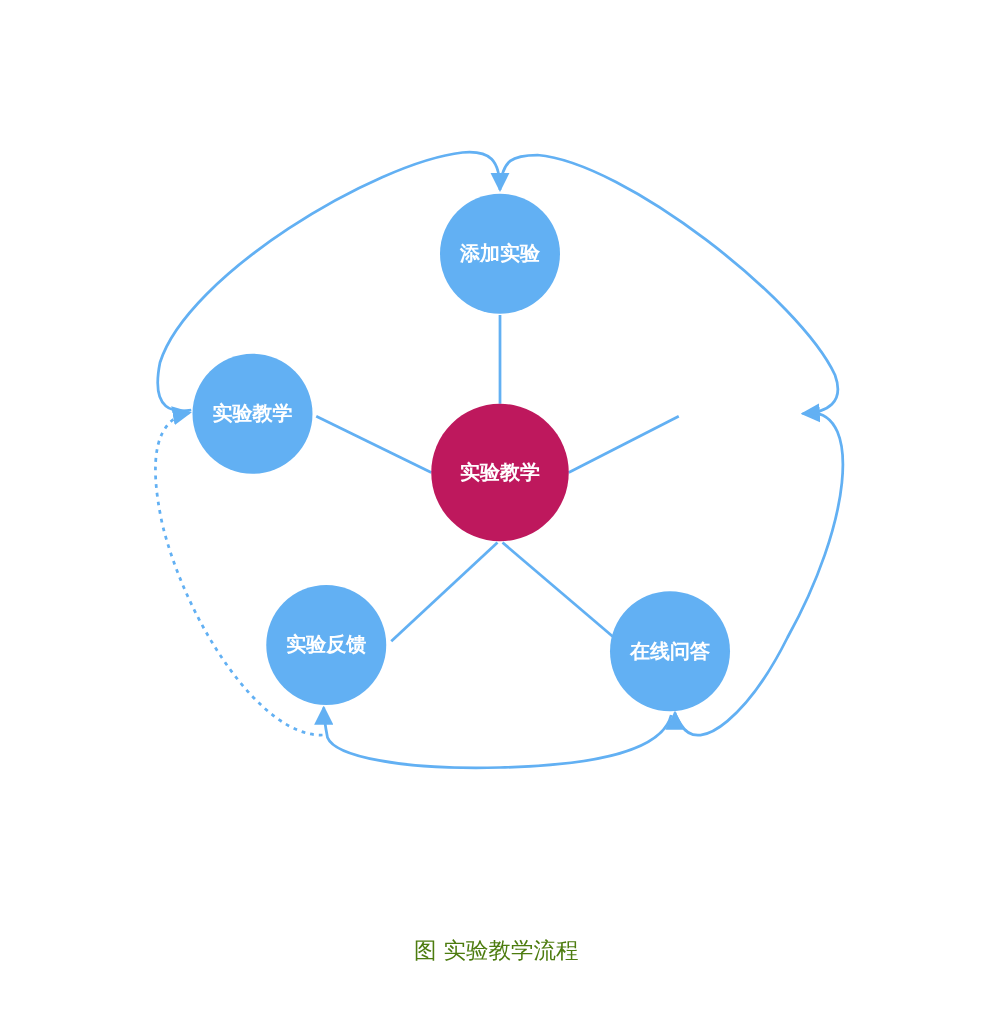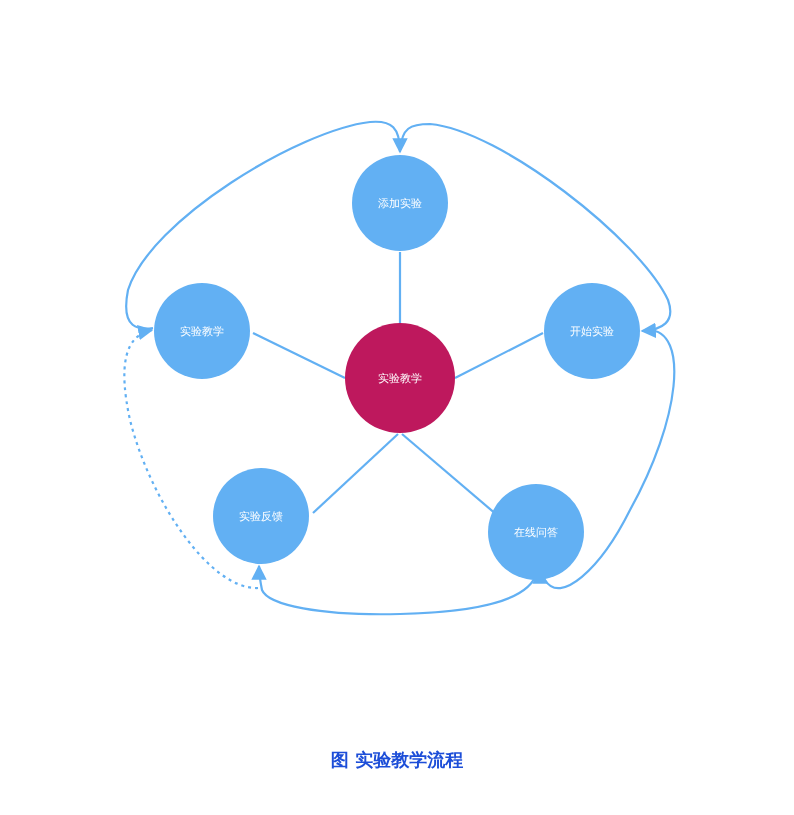--- a/index.html
+++ b/index.html
@@ -1,24 +1,24 @@
 <!DOCTYPE html>
 <html><head>
 <meta charset="utf-8">
 <style>
   html, body { margin:0; padding:0; background:#ffffff; }
   body { width:794px; height:815px; position:relative; overflow:hidden;
          font-family:"DejaVu Sans", "Liberation Sans", sans-serif; }
   #diagram { position:absolute; left:0; top:0; width:794px; height:815px; }
   .node { position:absolute; border-radius:50%; display:flex; align-items:center; justify-content:center;
-          color:#ffffff; font-weight:normal; font-size:11px; letter-spacing:0px; }
+          color:#ffffff; font-weight:bold; font-size:16px; letter-spacing:0px; }
   .node.outer { background:#62b0f3; }
   .node.center { background:#be185d; }
   .caption { position:absolute; left:0; width:794px; top:748px; text-align:center;
-             font-size:18px; font-weight:bold; color:#1d4ed8; }
+             font-size:18px; font-weight:normal; color:#4d7c0f; }
 </style>
 </head>
 <body>
 
 <div id="diagram">
   <svg width="794" height="815" viewBox="0 0 794 815">
     <defs>
       <marker id="arrow" viewBox="0 0 10 10" refX="9" refY="5" markerWidth="7" markerHeight="7" orient="auto-start-reverse">
         <path d="M0,0 L10,5 L0,10 z" fill="#62b0f3"></path>
       </marker>
@@ -39,24 +39,21 @@
 
       <path d="M537,572 C530,600 480,612 400,614 C320,616 268,605 262,590 C260,580 259,575 259,566" marker-end="url(#arrow)"></path>
 
       <path d="M258,588 C210,590 150,500 130,420 C118,365 125,335 152,330" stroke-dasharray="3,4" marker-end="url(#arrow)"></path>
     </g>
   </svg>
 
   <div class="node outer" style="left:352px;top:155px;width:96px;height:96px;">
     <span>添加实验</span>
   </div>
-  <div class="node outer" style="left:544px;top:283px;width:96px;height:96px;">
-    <span>开始实验</span>
-  </div>
-  <div class="node outer" style="left:488px;top:484px;width:96px;height:96px;">
+  <div class="node outer" style="left:488px;top:473px;width:96px;height:96px;">
     <span>在线问答</span>
   </div>
   <div class="node outer" style="left:213px;top:468px;width:96px;height:96px;">
     <span>实验反馈</span>
   </div>
   <div class="node outer" style="left:154px;top:283px;width:96px;height:96px;">
     <span>实验教学</span>
   </div>
   <div class="node center" style="left:345px;top:323px;width:110px;height:110px;">
     <span>实验教学</span>

